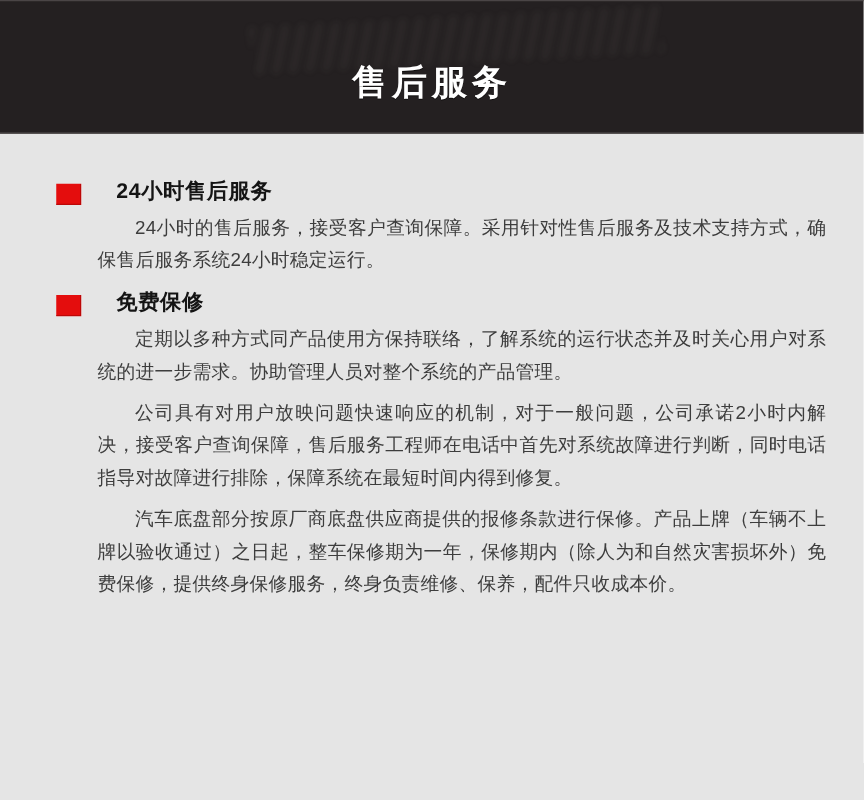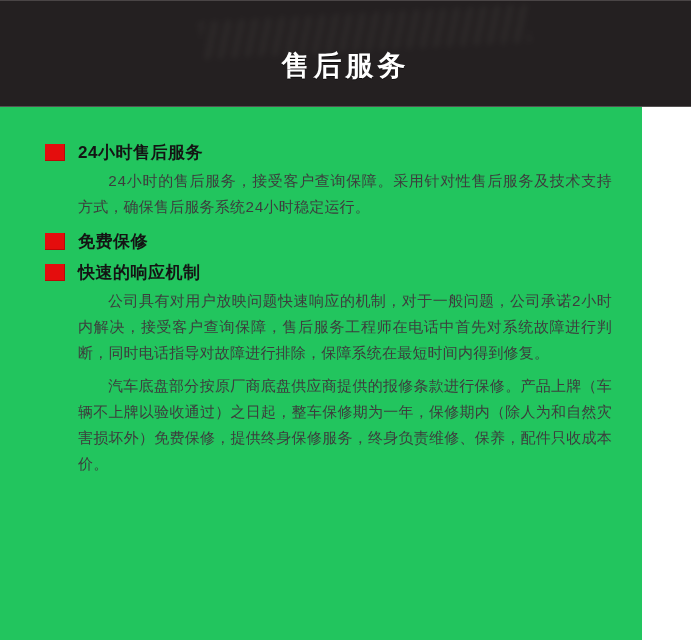--- a/index.html
+++ b/index.html
@@ -6,23 +6,23 @@
     margin: 0;
     padding: 0;
     background: #ffffff;
     width: 691px;
     height: 640px;
     overflow: hidden;
     font-family: "Liberation Sans", "DejaVu Sans", sans-serif;
   }
   .page {
     position: relative;
-    width: 642px;
+    width: 691px;
     height: 640px;
-    background: #22c55e;
+    background: #e5e5e5;
   }
   
   .header-band {
     position: relative;
     width: 691px;
     height: 105px;
     background: #242021;
     border-top: 1px solid #4a4546;
     border-bottom: 1px solid #555152;
     overflow: hidden;
@@ -56,22 +56,23 @@
   }
   
   .content {
     padding: 26px 30px 0 45px;
   }
   .section {
     margin-bottom: 2px;
   }
   .section-heading-row {
     display: flex;
-    align-items: center;
+    align-items: flex-end;
     margin: 8px 0 6px 0;
+    gap: 15px;
   }
   .red-bullet {
     width: 20px;
     height: 17px;
     background: #e40d0d;
     box-shadow: inset -1px -1px 0 rgba(140,0,0,0.45);
     margin-right: 13px;
     flex: 0 0 auto;
   }
   .section-heading {
@@ -84,21 +85,20 @@
     margin: 0 0 0 33px;
   }
   .section-body p {
     margin: 0 0 7px 0;
     font-size: 15px;
     line-height: 26px;
     color: #3d3d3d;
     text-align: justify;
     text-indent: 2em;
     letter-spacing: 0.2px;
-    font-family: Liberation Mono, monospace;
   }
 </style>
 </head>
 <body>
 
 <div class="page">
 
   <div class="header-band">
     <div class="watermark-smudge"></div>
     <div class="page-title">售后服务</div>
@@ -114,27 +114,26 @@
       <div class="section-body">
         <p>24小时的售后服务，接受客户查询保障。采用针对性售后服务及技术支持方式，确保售后服务系统24小时稳定运行。</p>
       </div>
     </div>
 
     <div class="section">
       <div class="section-heading-row">
         <span class="red-bullet"></span>
         <span class="section-heading">免费保修</span>
       </div>
+      <div class="section-body">
+        <p>定期以多种方式同产品使用方保持联络，了解系统的运行状态并及时关心用户对系统的进一步需求。协助管理人员对整个系统的产品管理。</p>
+      </div>
     </div>
 
     <div class="section">
-      <div class="section-heading-row">
-        <span class="red-bullet"></span>
-        <span class="section-heading">快速的响应机制</span>
-      </div>
       <div class="section-body">
         <p>公司具有对用户放映问题快速响应的机制，对于一般问题，公司承诺2小时内解决，接受客户查询保障，售后服务工程师在电话中首先对系统故障进行判断，同时电话指导对故障进行排除，保障系统在最短时间内得到修复。</p>
       </div>
     </div>
 
     <div class="section">
       <div class="section-body">
         <p>汽车底盘部分按原厂商底盘供应商提供的报修条款进行保修。产品上牌（车辆不上牌以验收通过）之日起，整车保修期为一年，保修期内（除人为和自然灾害损坏外）免费保修，提供终身保修服务，终身负责维修、保养，配件只收成本价。</p>
       </div>
     </div>

